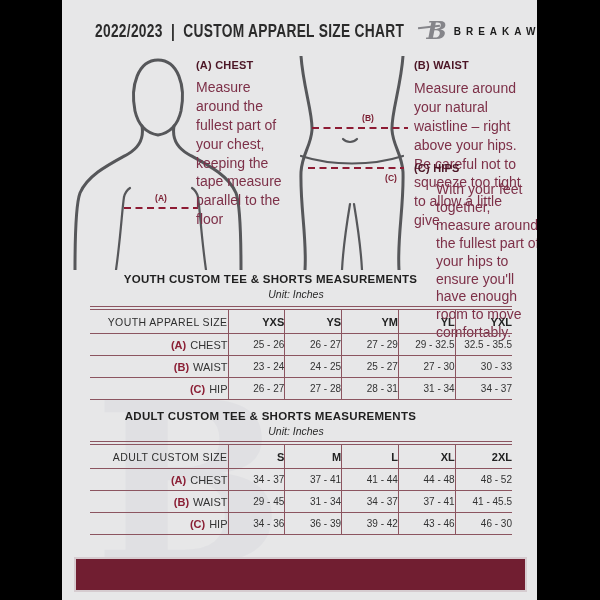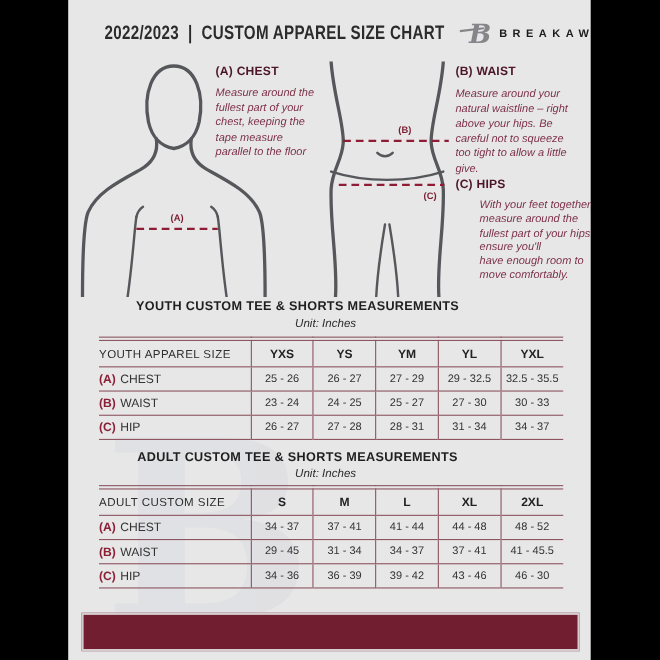--- a/index.html
+++ b/index.html
@@ -29,34 +29,34 @@
   }
   .brand-name{font-size:10px;font-weight:bold;letter-spacing:5px;color:#1c1c1c;}
   
   .fig{position:absolute;}
   .fig path,.fig line{fill:none;}
   .outline{stroke:#56575a;stroke-width:3;stroke-linecap:round;}
   .outline-thin{stroke:#56575a;stroke-width:2.2;stroke-linecap:round;}
   .measure{stroke:#8e1c34;stroke-width:2;stroke-dasharray:7 4.5;}
   .marker{font-size:8.5px;font-weight:bold;fill:#7a1c30;}
   .guide-head{position:absolute;font-size:11px;font-weight:bold;color:#4c1626;letter-spacing:0.2px;}
-  .guide-text{position:absolute;font-size:10px;font-style:italic;color:#7d3048;
+  .guide-text{position:absolute;font-size:14px;color:#7d3048;
     line-height:1.35;white-space:pre-line;}
   
   .sec-title{position:absolute;left:0;width:417px;text-align:center;
     font-size:11.5px;font-weight:bold;color:#1f1f1f;letter-spacing:0.3px;}
   .sec-unit{position:absolute;left:0;width:468px;text-align:center;
     font-size:10.5px;font-style:italic;color:#2a2a2a;}
   table.size-table{
     position:absolute;left:28px;width:422px;border-collapse:collapse;table-layout:fixed;
     border-top:4px double #8c5560;border-bottom:1.4px solid #8c5560;
   }
   table.size-table th,table.size-table td{
     border-left:1.4px solid #8c5560;border-top:1.4px solid #8c5560;
-    padding:0;vertical-align:middle;
+    padding:0;vertical-align:middle;text-align:right;
   }
   table.size-table th:first-child,table.size-table td:first-child{border-left:none;}
   table.size-table thead th{height:23px;border-top:none;}
   table.size-table tbody td{height:21px;}
   .th-first{font-size:10.5px;font-weight:normal;letter-spacing:0.4px;color:#2e2e2e;
     text-align:left;padding-left:10px;}
   .th-size{font-size:11px;font-weight:bold;color:#222;text-align:center;}
   .td-label{font-size:11px;color:#333;text-align:left;padding-left:12px;}
   .pfx{font-weight:bold;color:#8b1f35;margin-right:4px;}
   .td-val{font-size:10px;color:#333;text-align:center;}

